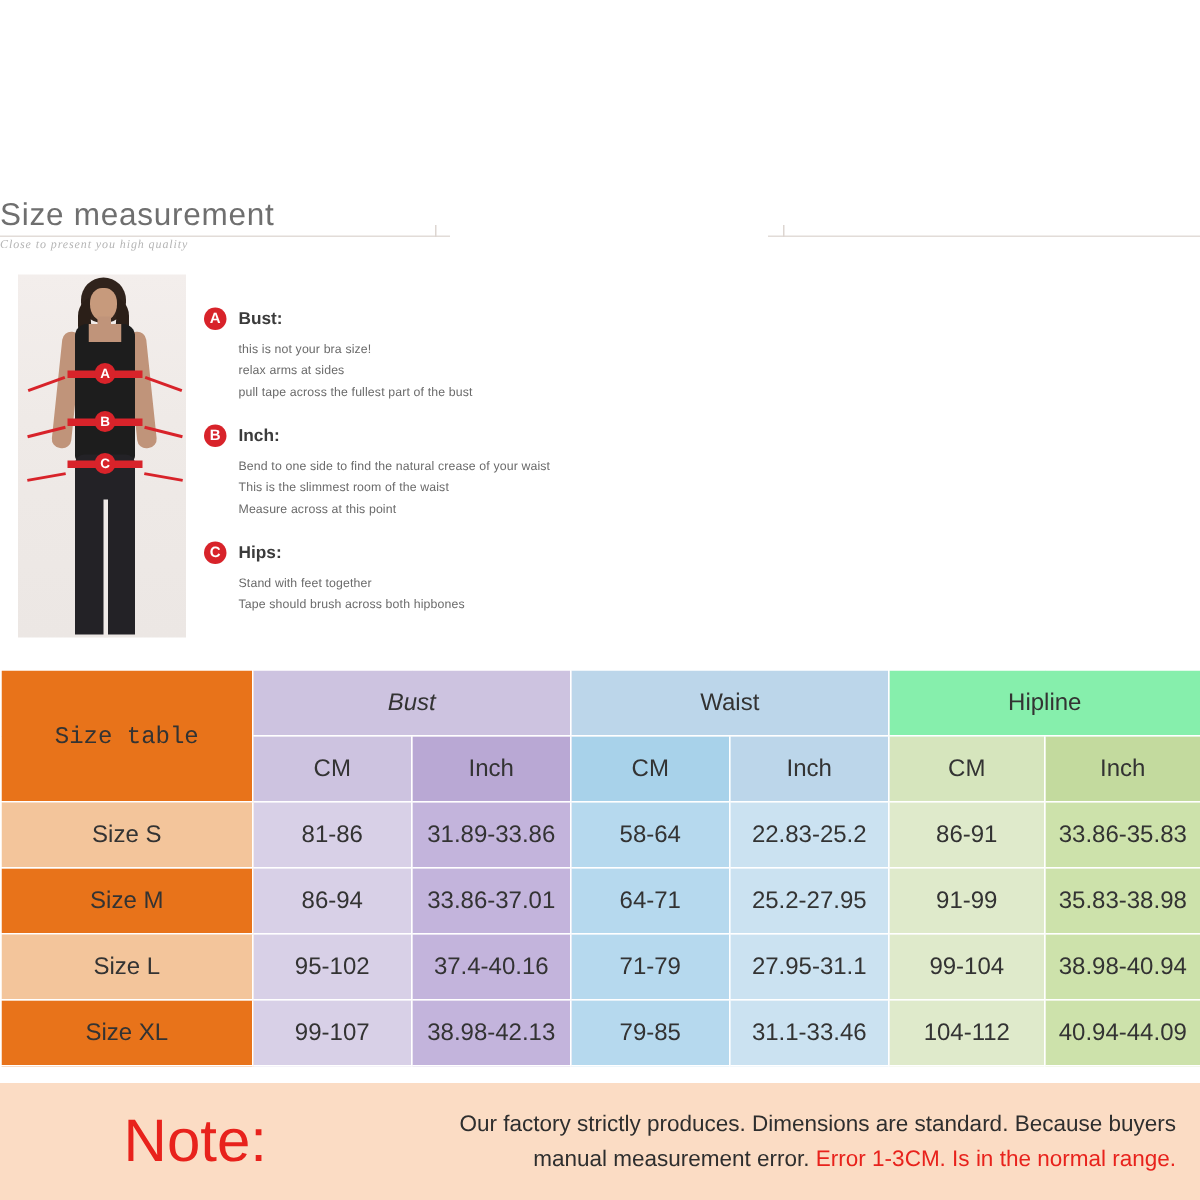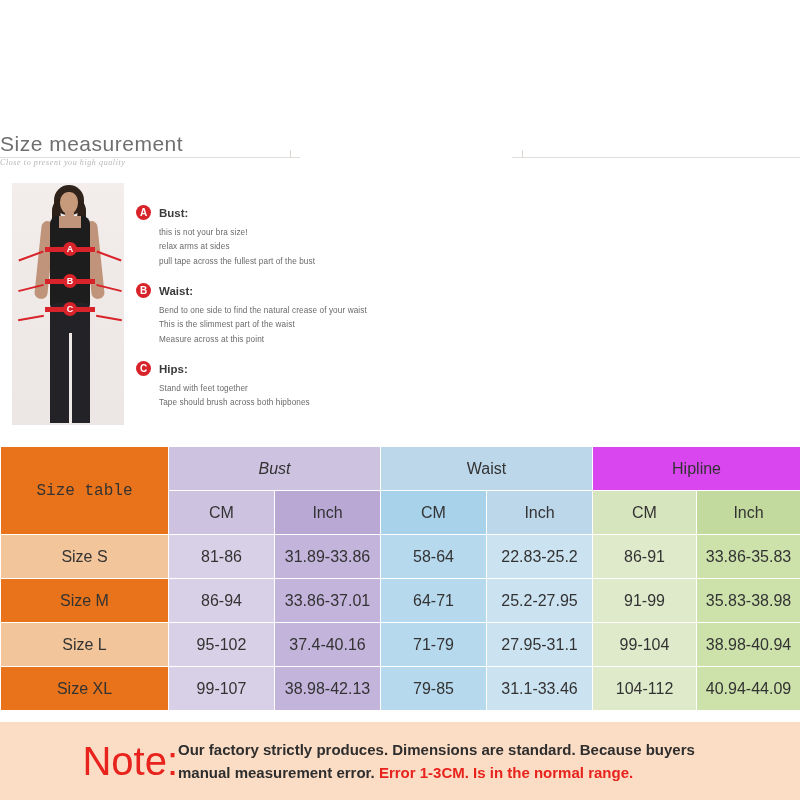--- a/index.html
+++ b/index.html
@@ -187,21 +187,21 @@
     padding: 0;
   }
   .cell-sizetable {
     background: #e8731a;
     color: #ffffff;
     font-size: 15.5px;
     font-family: Liberation Mono, monospace;
   }
   .hdr-bust   { background: #cdc3e0; color: #3b3b3b; font-size: 17px; font-style: italic; }
   .hdr-waist  { background: #bcd6ea; color: #3b3b3b; font-size: 17px; }
-  .hdr-hip    { background: #d946ef; color: #3b3b3b; font-size: 17px; margin-left: 48px; }
+  .hdr-hip    { background: #86efac; color: #3b3b3b; font-size: 17px; margin-left: 48px; }
   .sub-bust-cm   { background: #cdc3e0; }
   .sub-bust-in   { background: #b9a8d4; }
   .sub-waist-cm  { background: #a8d2ea; }
   .sub-waist-in  { background: #bcd6ea; }
   .sub-hip-cm    { background: #d6e5bd; }
   .sub-hip-in    { background: #c3da9e; }
 
   .lbl-s  { background: #f3c59b; color: #4a3726; }
   .lbl-m  { background: #e8731a; color: #ffffff; }
   .lbl-l  { background: #f3c59b; color: #4a3726; }
@@ -228,25 +228,24 @@
   .note-label {
     width: 178px;
     text-align: right;
     font-size: 40px;
     color: #e8221c;
     font-family: "Liberation Sans", sans-serif;
   }
   .note-text {
     flex: 1;
     padding-right: 16px;
-    text-align: left;
+    text-align: right;
     font-size: 15px;
     color: #2e2e2e;
     line-height: 1.55;
-    font-weight: bold;
   }
   .note-red { color: #e8221c; }
 </style>
 </head>
 <body>
 
 <div class="page">
 
   <div class="top-section">
 
@@ -300,25 +299,25 @@
         <div class="instr-lines">
           <div class="instr-line">this is not your bra size!</div>
           <div class="instr-line">relax arms at sides</div>
           <div class="instr-line">pull tape across the fullest part of the bust</div>
         </div>
       </div>
 
       <div class="instr-block">
         <div class="instr-head">
           <div class="instr-badge">B</div>
-          <div class="instr-title">Waist:</div>
+          <div class="instr-title">Inch:</div>
         </div>
         <div class="instr-lines">
           <div class="instr-line">Bend  to one side to find the natural crease of your waist</div>
-          <div class="instr-line">This is the slimmest part of the waist</div>
+          <div class="instr-line">This is the slimmest room of the waist</div>
           <div class="instr-line">Measure across at this point</div>
         </div>
       </div>
 
       <div class="instr-block">
         <div class="instr-head">
           <div class="instr-badge">C</div>
           <div class="instr-title">Hips:</div>
         </div>
         <div class="instr-lines">

